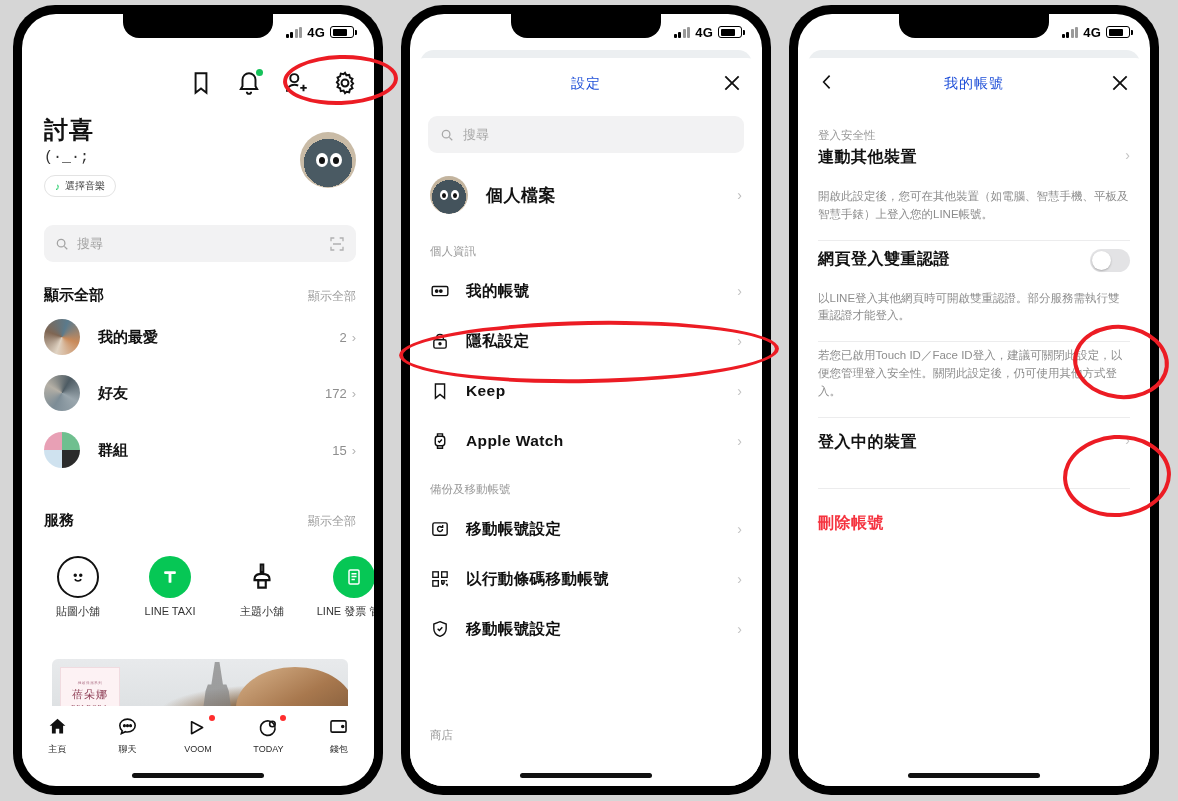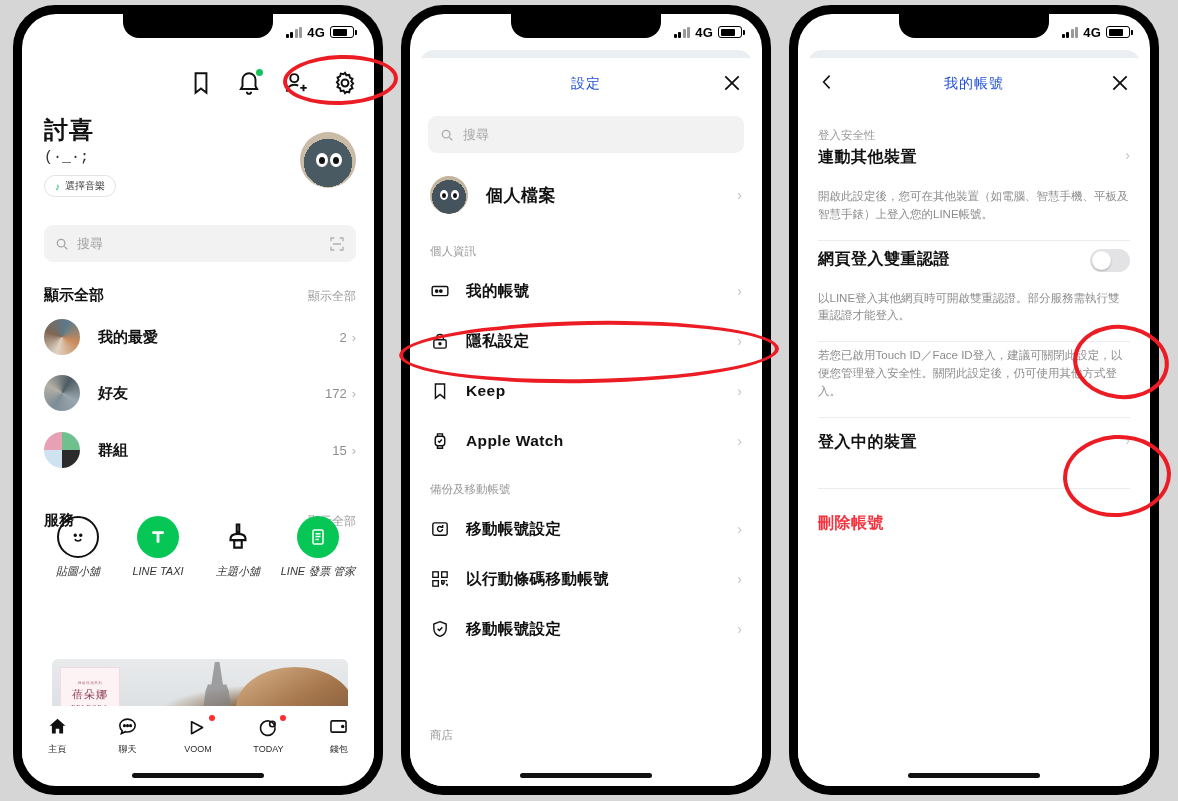--- a/index.html
+++ b/index.html
@@ -101,21 +101,21 @@
   .frow { position:absolute; left:22px; right:18px; display:flex; align-items:center; height:46px; }
   .frow .av { width:36px; height:36px; border-radius:50%; overflow:hidden; flex:none; }
   .frow .nm { font-size:15px; font-weight:bold; color:#111; margin-left:18px; }
   .frow .ct { margin-left:auto; font-size:13px; color:#8e8e8e; }
   .frow .ch { margin-left:5px; color:#b5b5b5; font-size:13px; }
 
   .av-fav { background: conic-gradient(from 20deg, #5a7a8c, #c98a5a, #e0d3c3, #7f6653, #5a7a8c); }
   .av-fri { background: conic-gradient(from 210deg, #7c8c96, #b5b0a6, #4d5b63, #9aa6ad, #7c8c96); }
   .av-grp { background: conic-gradient(from 0deg, #6fbf8f 0 25%, #2b2b2b 25% 50%, #cfe2ef 50% 75%, #e8a0b5 75% 100%); }
 
-  .svc-row { position:absolute; left:16px; right:0; top:502px; display:flex; gap:0;font-style:italic; }
+  .svc-row { position:absolute; left:16px; right:0; top:542px; display:flex; gap:12px; }
   .svc { width:80px; text-align:center; flex:none; }
   .svc .bub { width:42px; height:42px; margin:0 auto 7px; border-radius:50%; display:flex; align-items:center; justify-content:center; }
   .svc .bub.outline { border:2px solid #111; }
   .svc .bub.green { background:#06C755; color:#fff; font-weight:bold; }
   .svc .lbl { font-size:11px; color:#333; line-height:1.25; }
 
   .banner {
     position:absolute; left:30px; right:26px; top:645px; height:72px; border-radius:6px;
     overflow:hidden;
     background:

